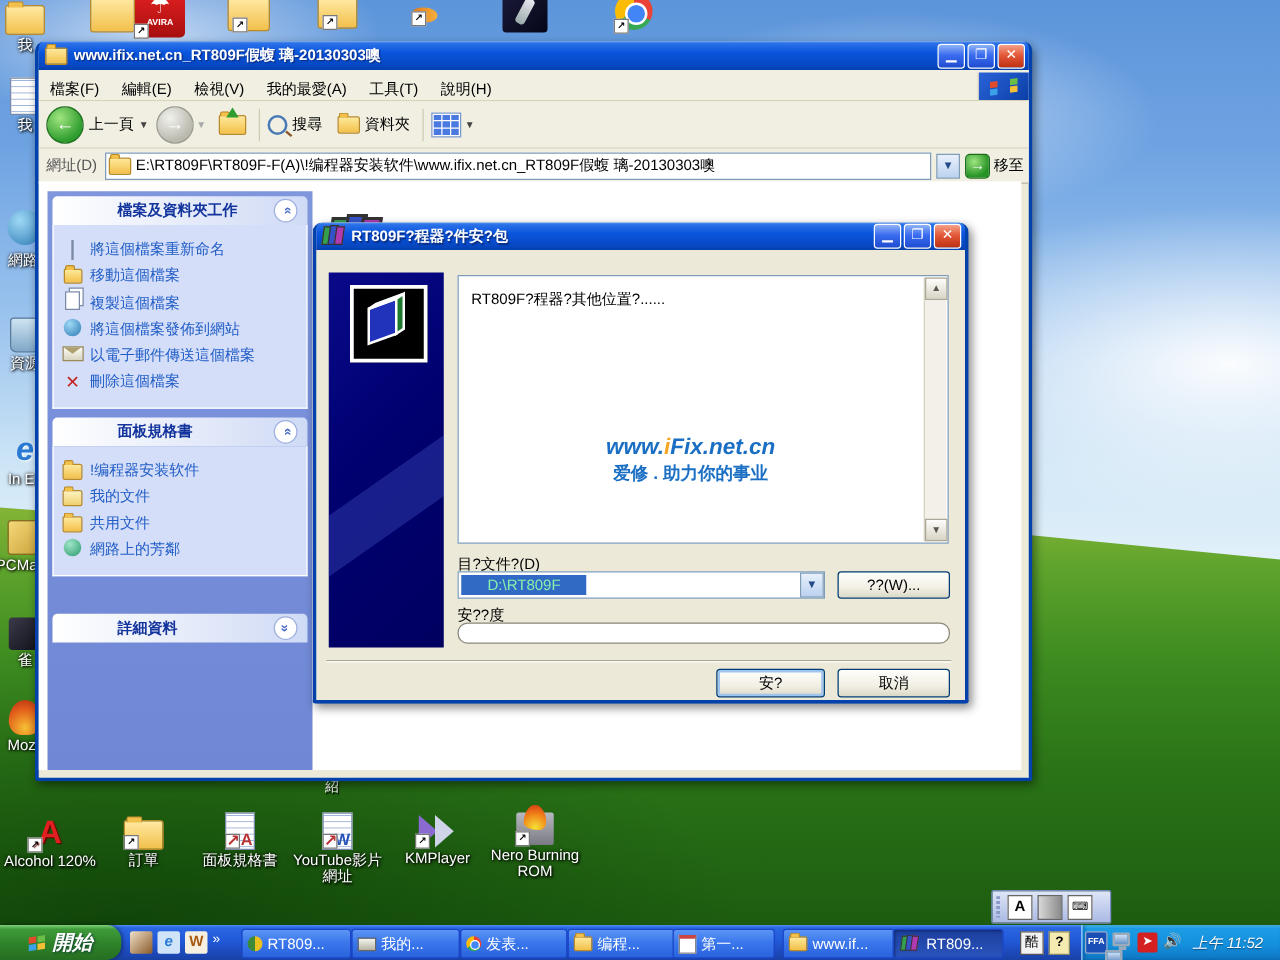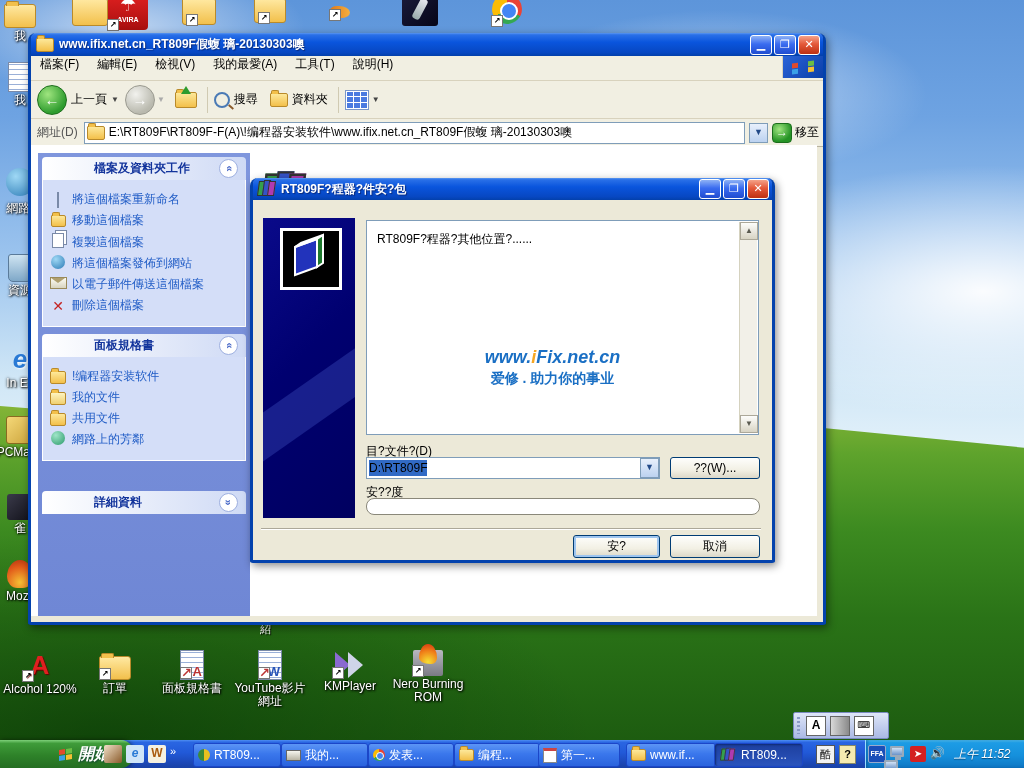--- a/index.html
+++ b/index.html
@@ -51,21 +51,21 @@
       border:1px solid #b98a2a;border-bottom:none;border-radius:2px 2px 0 0;}
 
   
   .books{display:inline-block;position:relative;width:18px;height:14px;vertical-align:middle;}
   .books i{position:absolute;bottom:0;width:5px;height:13px;border:1px solid #333;transform:skewX(-8deg);}
   .books i:nth-child(1){left:0;background:#35a04c;}
   .books i:nth-child(2){left:5px;background:#3553c8;height:14px;}
   .books i:nth-child(3){left:10px;background:#b03ab0;}
 
   
-  .mbar{height:24px;background:#f1efe2;border-bottom:1px solid #d8d2bd;display:flex;align-items:flex-start;color:#000;}
+  .mbar{height:24px;background:#f1efe2;border-bottom:1px solid #d8d2bd;display:flex;align-items:flex-end;color:#000;}
   .mbar span{padding:0 9px;cursor:pointer;}
   .xplogo{width:22px;height:22px;margin-left:auto;background:linear-gradient(135deg,#2a63d8,#0b3fa8);
       display:flex;align-items:center;justify-content:center;border-left:1px solid #d8d2bd;}
   .flag{position:relative;width:13px;height:11px;transform:skewY(-8deg);display:inline-block;}
   .flag i{position:absolute;width:6px;height:5px;}
   .flag i:nth-child(1){left:0;top:0;background:#e24a2c;}
   .flag i:nth-child(2){right:0;top:0;background:#6cbd45;}
   .flag i:nth-child(3){left:0;bottom:0;background:#3aa0e8;}
   .flag i:nth-child(4){right:0;bottom:0;background:#f5c034;}
   .toolbar{height:37px;background:#f1efe2;border-bottom:1px solid #d8d2bd;display:flex;align-items:center;padding:0 6px;color:#000;}
@@ -120,21 +120,21 @@
       border:1px solid #aca899;color:#5a5a50;font-size:8px;text-align:center;line-height:15px;cursor:pointer;}
   .wm1{font-style:italic;font-weight:bold;font-size:18px;color:#1a6fc4;}
   .wm1 .oi{color:#f5a623;}
   .wm2{font-weight:bold;font-size:14px;color:#1a6fc4;margin-top:2px;}
 
   
   #taskbar{left:0;top:740px;width:1024px;height:28px;z-index:100;
       background:linear-gradient(180deg,#4f8ef2 0%,#2a66e2 8%,#2159d8 45%,#1c48b8 80%,#1941a5 100%);}
   #startbtn{left:0;top:0;height:28px;width:97px;border-radius:0 12px 12px 0;cursor:pointer;
       background:linear-gradient(180deg,#7ed07a 0%,#3f9c3a 12%,#2e8229 55%,#256e22 100%);
-      box-shadow:1px 0 4px rgba(0,0,0,.5);display:flex;align-items:center;justify-content:center;padding-left:36px;}
+      box-shadow:1px 0 4px rgba(0,0,0,.5);display:flex;align-items:center;justify-content:center;}
   #startbtn .st{color:#fff;font-weight:bold;font-style:italic;font-size:16px;text-shadow:1px 1px 2px #143;margin-left:6px;}
   .qicon{width:18px;height:18px;border-radius:2px;cursor:pointer;}
   .taskbtn{position:absolute;top:3px;height:22px;border-radius:3px;cursor:pointer;color:#fff;
       background:linear-gradient(180deg,#5c95f5 0%,#3a77ec 45%,#2a63dd 100%);border:1px solid #1b46c8;
       display:flex;align-items:center;padding:0 4px;font-size:12px;overflow:hidden;white-space:nowrap;}
   .taskbtn.active{background:linear-gradient(180deg,#1d3f9e,#2a54bd);box-shadow:inset 1px 1px 2px #102a70;}
   .taskbtn .ti{margin-right:4px;flex:none;}
   #tray{position:absolute;right:0;top:0;height:28px;width:158px;display:flex;align-items:center;
       background:linear-gradient(180deg,#4fc0f2 0%,#1d9ce5 10%,#1590dc 55%,#0e77c4 100%);
       border-left:1px solid #9adcff;box-shadow:inset 2px 0 3px rgba(0,60,120,.4);}
@@ -421,21 +421,21 @@
         <div class="wm1"><span>www.</span><span class="oi">i</span><span>Fix.net.cn</span></div>
         <div class="wm2">爱修 . 助力你的事业</div>
       </div>
       <div class="sbar">
         <span class="sbtn" style="top:0">▲</span>
         <span class="sbtn" style="bottom:0">▼</span>
       </div>
     </div>
     <div class="abs" style="left:113px;top:265px;color:#000">目?文件?(D)</div>
     <div class="abs" style="left:113px;top:279px;width:292px;height:20px;background:#fff;border:1px solid #7f9db9;display:flex;align-items:center">
-      <span style="background:#316ac5;color:#000000;padding:1px 0;margin-left:2px">D:\RT809F</span>
+      <span style="background:#316ac5;color:#86efac;padding:1px 21px;margin-left:2px">D:\RT809F</span>
       <span class="ddbtn" style="margin-left:auto;height:18px">▼</span>
     </div>
     <div class="xpbtn abs" style="left:417px;top:279px;width:88px;height:20px;line-height:20px">??(W)...</div>
     <div class="abs" style="left:113px;top:306px;color:#000">安??度</div>
     <div class="abs" style="left:113px;top:320px;width:392px;height:15px;background:#fff;border:1px solid #8a887a;border-radius:8px"></div>
     <div class="abs" style="left:8px;top:350px;width:500px;border-top:1px solid #aca899;border-bottom:1px solid #fff"></div>
     <div class="xpbtn def abs" style="left:320px;top:357px;width:85px;height:21px;line-height:21px">安?</div>
     <div class="xpbtn abs" style="left:417px;top:357px;width:88px;height:21px;line-height:21px">取消</div>
   </div>
 

